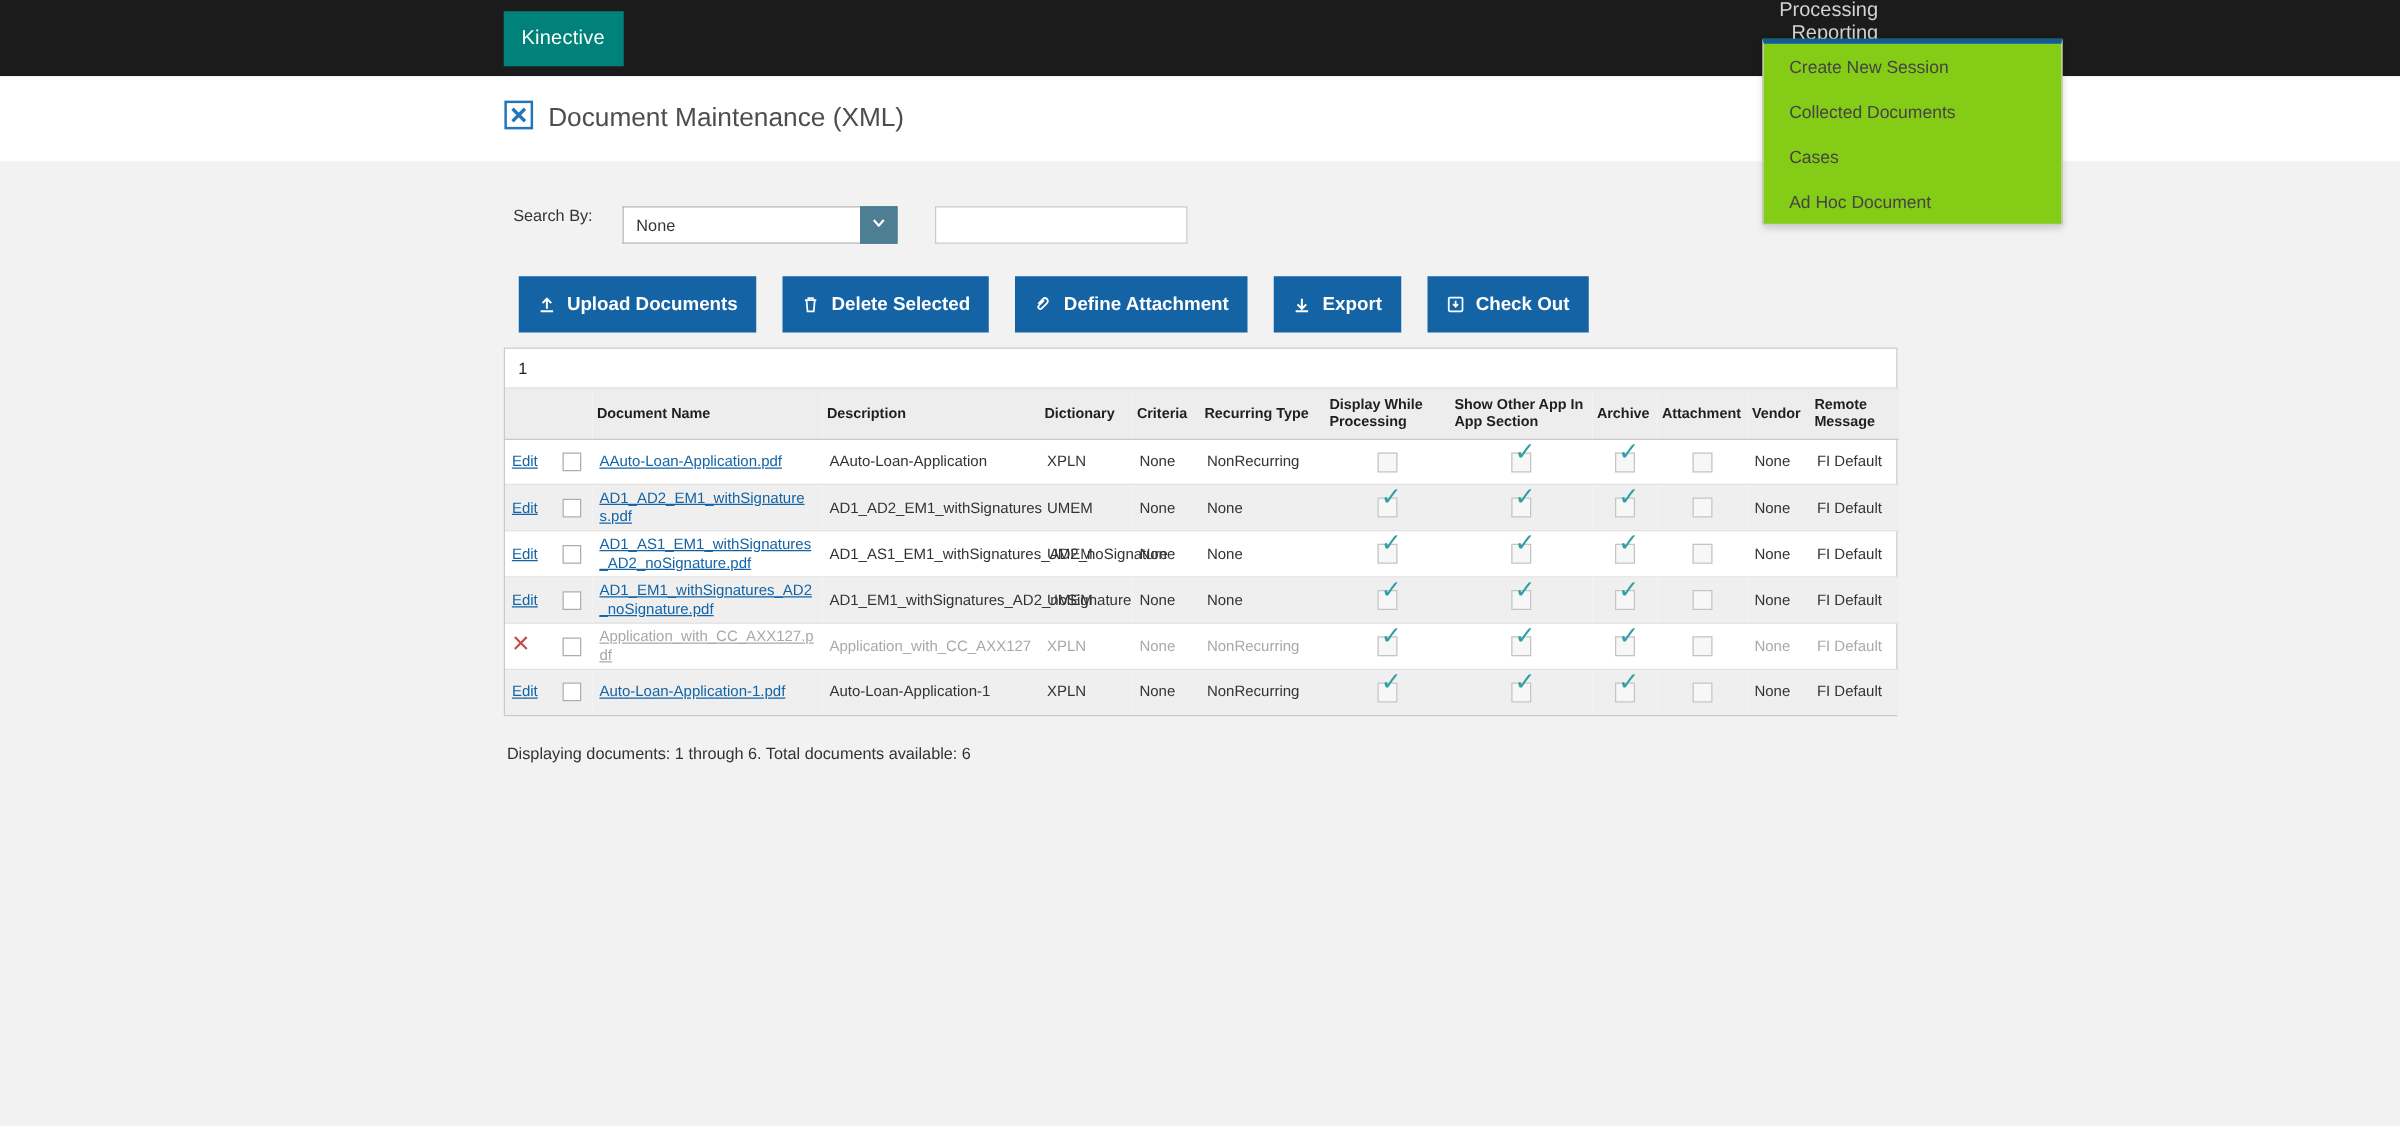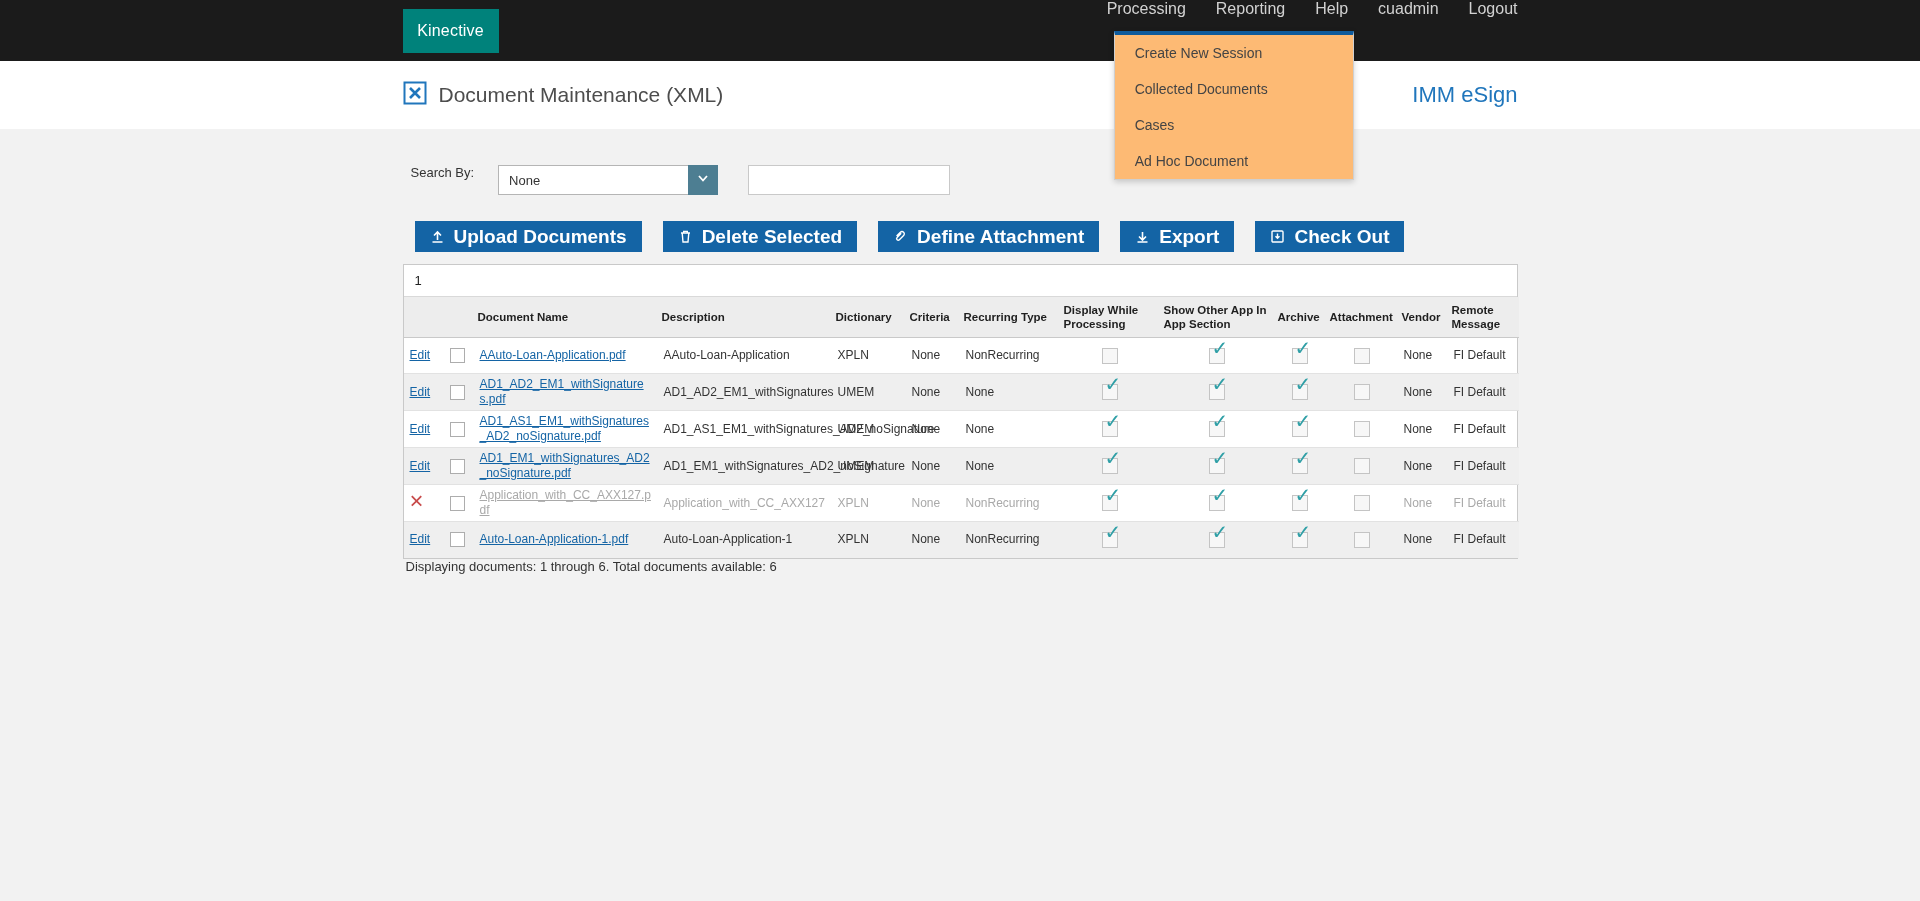--- a/index.html
+++ b/index.html
@@ -12,46 +12,46 @@
     width:1920px;height:901px;overflow:hidden;
     background:#f2f2f2;
     font-family:"Liberation Sans", sans-serif;
     color:#333;
   }
   
   .topbar{height:61px;background:var(--topbar);}
   .topbar-inner{width:1115px;margin:0 auto;height:100%;display:flex;align-items:center;position:relative;}
   .logo{width:96px;height:44px;background:var(--teal);color:#fff;font-weight:normal;font-size:16px;
         display:flex;align-items:center;justify-content:center;letter-spacing:.2px;}
-  .nav{margin-left:auto;display:flex;align-items:flex-start;height:100%;}
+  .nav{margin-left:auto;display:flex;align-items:flex-end;height:100%;flex-direction:column;}
   .nav-item{display:flex;align-items:center;padding:0 15px;color:#d2d2d2;font-size:16px;cursor:pointer;position:relative;}
   .nav-item:last-child{padding-right:0;}
   
-  .menu{position:absolute;top:calc(100% + 13px);left:22px;width:240px;background:#fdba74;
+  .menu{position:absolute;top:calc(100% + 13px);left:2px;width:240px;background:#84cc16;
         border:1px solid #cfcfcf;border-top:4px solid #0f5b9c;box-shadow:0 2px 6px rgba(0,0,0,.18);z-index:20;}
   .menu-item{padding:10px 20px;font-size:14px;color:#444;cursor:pointer;}
   
   .header-band{background:#fff;height:68px;}
   .header-inner{width:1115px;margin:0 auto;height:100%;display:flex;align-items:center;}
   .title-wrap{display:flex;align-items:center;gap:12px;color:#4d4d4d;font-size:21px;}
   .product{margin-left:auto;color:var(--brand_blue);font-size:22px;text-align:center;}
   
   .content{width:1115px;margin:0 auto;}
   .search-row{margin-top:36px;display:flex;padding-left:8px;}
   .search-label{font-size:13px;color:#333;}
   .select-wrap{margin-left:24px;display:flex;height:30px;}
   .select-box{width:190px;border:1px solid #b5b5b5;border-right:none;background:#fff;display:flex;
               align-items:center;padding:0 10px;font-size:13px;color:#333;cursor:pointer;}
   .select-arrow{width:30px;background:#4d7e92;display:flex;align-items:center;justify-content:center;cursor:pointer;border:1px solid #4d7e92;}
   .search-input{margin-left:30px;width:202px;height:30px;border:1px solid #c9c9c9;background:#fff;
                 font-size:13px;padding:0 8px;font-family:inherit;}
   
   .toolbar{margin-top:26px;padding-left:12px;display:flex;gap:21px;}
-  .btn{background:var(--accent);color:#fff;border:none;height:31px;display:flex;align-items:center;gap:9px;
-       padding:0 15px;font-size:19px;font-weight:bold;font-family:inherit;cursor:pointer;}
+  .btn{background:var(--accent);color:#fff;border:none;height:45px;display:flex;align-items:center;gap:9px;
+       padding:0 15px;font-size:15px;font-weight:bold;font-family:inherit;cursor:pointer;}
   .btn svg{display:block;}
   
   .table-area{margin-top:12px;background:#fff;border:1px solid #c9c9c9;}
   .pagination{height:32px;display:flex;align-items:center;padding:0 11px;font-size:13px;color:#222;
               border-bottom:1px solid #d9d9d9;}
   .page-num{cursor:pointer;}
   table{width:100%;border-collapse:collapse;table-layout:fixed;}
   thead th{background:#ededed;font-weight:bold;text-align:left;padding:6px 4px;font-size:11.5px;color:#1f1f1f;
            border-bottom:1px solid #c9c9c9;vertical-align:middle;line-height:14px;}
   tbody td{padding:3px 6px;font-size:12px;color:#333;vertical-align:middle;height:36px;line-height:15px;
@@ -60,21 +60,21 @@
   tbody tr:last-child td{border-bottom:none;}
   td.center{text-align:center;}
   a.link{color:var(--accent);text-decoration:underline;cursor:pointer;}
   .doc-link{word-break:break-all;}
   tr.deleted td, tr.deleted a{color:#a9a9a9;}
   .sel-box{width:15px;height:15px;border:1px solid #adadad;background:#fff;display:inline-block;vertical-align:middle;cursor:pointer;}
   .cb{width:16px;height:16px;border:1px solid #c4c4c4;background:#f7f7f7;display:inline-block;position:relative;vertical-align:middle;}
   .cb.checked::after{content:"\2713";position:absolute;left:2px;top:-8px;font-size:20px;color:var(--check);}
   .red-x{display:inline-block;cursor:pointer;}
   .red-x::before{content:"\00d7";color:var(--red);font-size:24px;line-height:14px;font-weight:normal;}
-  .footer-note{padding-left:3px;font-size:13px;color:#333;}
+  .footer-note{margin-top:22px;padding-left:3px;font-size:13px;color:#333;}
 </style>
 </head>
 <body>
 
 <div class="topbar">
   <div class="topbar-inner">
     <div class="logo">Kinective</div>
     <div class="nav">
       <div class="nav-item">
         <span>Processing</span>

